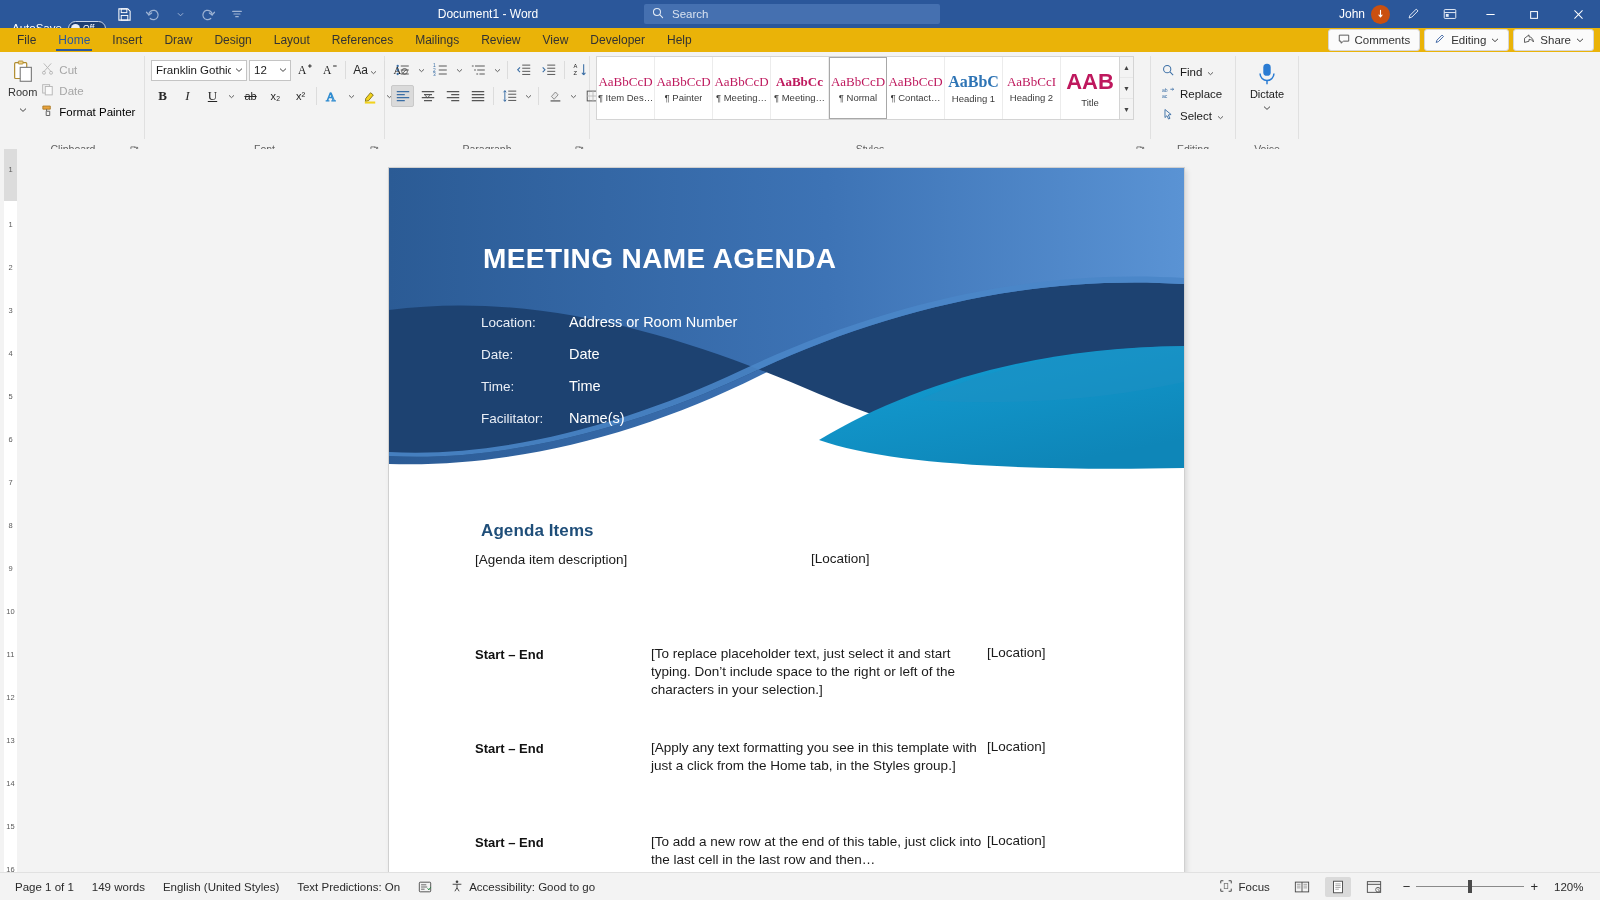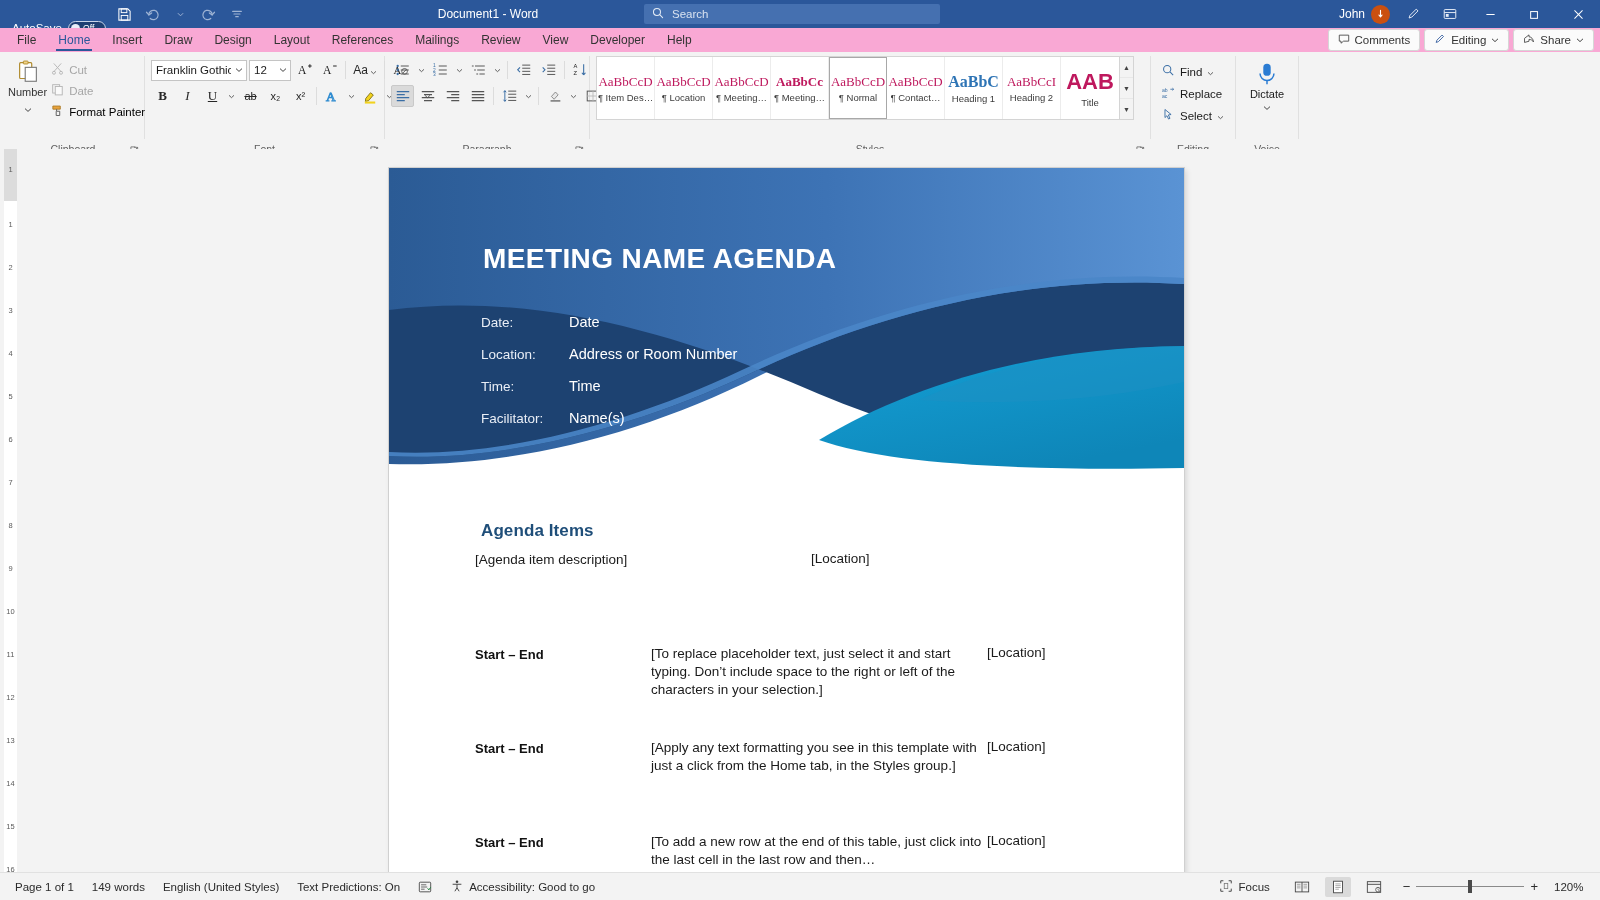--- a/index.html
+++ b/index.html
@@ -55,21 +55,21 @@
     display: flex; align-items: center; justify-content: center;
     font-size: 11px; color: #fff;
   }
   .tb-icon-btn {
     width: 36px; height: 28px; display: flex; align-items: center; justify-content: center;
   }
   .win-btn { width: 44px; height: 28px; display: flex; align-items: center; justify-content: center; }
 
   
   .ribbon-tabs {
-    height: 24px; background: #f9a8d4; display: flex; align-items: stretch;
+    height: 24px; background: #eab308; display: flex; align-items: stretch;
     position: relative; padding-left: 6px;
   }
   .rtab {
     padding: 0 11px; display: flex; align-items: center; font-size: 12px;
     color: #333333; position: relative; cursor: default; white-space: nowrap;
   }
   .rtab.active { color: #2b579a; font-weight: 400; }
   .rtab.active::after {
     content: ""; position: absolute; left: 9px; right: 9px; bottom: 1px;
     height: 2px; background: #2b579a;
@@ -441,21 +441,21 @@
 <div class="ribbon">
 
   <div class="rgroup" style="width:138px">
     <div class="rgroup-body">
       <div class="paste-big">
         <svg width="26" height="26" viewBox="0 0 28 28">
             <rect x="5" y="4" width="13" height="17" rx="1" fill="#fff" stroke="#b08b2e" stroke-width="1.3"></rect>
             <rect x="9" y="2.2" width="5" height="3.2" rx=".6" fill="#f2d48a" stroke="#b08b2e" stroke-width="1"></rect>
             <rect x="11" y="9" width="12" height="15" fill="#ffffff" stroke="#7a7a7a" stroke-width="1.2"></rect>
           </svg>
-        <span class="lbl">Number</span>
+        <span class="lbl">Room</span>
         <span>
           <svg width="8" height="6" viewBox="0 0 8 6">
               <path d="M1 1.6L4 4.4L7 1.6" fill="none" stroke="#444" stroke-width="1"></path>
             </svg>
         </span>
       </div>
       <div class="clip-small-list">
         <div class="clip-item disabled">
           <span>
             <svg width="13" height="13" viewBox="0 0 14 14">
@@ -751,21 +751,21 @@
 
   <div class="rgroup" style="width:556px">
     <div class="rgroup-body" style="padding-top:2px">
       <div class="styles-gallery">
         <div class="style-card">
           <div class="style-prev">AaBbCcD</div>
           <div class="style-name">¶ Item Des…</div>
         </div>
         <div class="style-card">
           <div class="style-prev">AaBbCcD</div>
-          <div class="style-name">¶ Location</div>
+          <div class="style-name">¶ Painter</div>
         </div>
         <div class="style-card">
           <div class="style-prev">AaBbCcD</div>
           <div class="style-name">¶ Meeting…</div>
         </div>
         <div class="style-card">
           <div class="style-prev" style="font-weight:bold">AaBbCc</div>
           <div class="style-name">¶ Meeting…</div>
         </div>
         <div class="style-card selected">
@@ -960,26 +960,26 @@
         <path d="M0 142 C 150 122, 300 170, 430 226 C 545 275, 670 296, 795 298 L795 116 C 640 106, 490 144, 360 206 C 240 262, 112 294, 0 288 Z" fill="#1d4271"></path>
         <path d="M795 176 C 660 176, 540 214, 452 270 C 540 298, 670 302, 795 300 Z" fill="#1486b4" opacity="0"></path>
         <path d="M430 300 C 500 250, 610 202, 795 196 L795 303 L430 303 Z" fill="#ffffff"></path>
         <path d="M795 178 C 648 179, 524 216, 430 272 C 500 297, 640 303, 795 300 Z" fill="url(#gCyan)"></path>
         <path d="M795 178 C 690 179, 600 200, 530 232 C 620 238, 714 232, 795 214 Z" fill="#1d8fc2" opacity=".55"></path>
         <path d="M0 288 C 112 294, 240 262, 360 206 C 490 144, 640 106, 795 116 L795 110 C 636 100, 484 140, 353 202 C 234 258, 110 290, 0 284 Z" fill="#4a86c8" opacity=".9"></path>
       </svg>
       <div class="hero-title">MEETING NAME AGENDA</div>
       <div class="hero-fields">
         <div class="hfield">
+          <span class="k">Location:</span>
+          <span class="v">Address or Room Number</span>
+        </div>
+        <div class="hfield">
           <span class="k">Date:</span>
           <span class="v">Date</span>
-        </div>
-        <div class="hfield">
-          <span class="k">Location:</span>
-          <span class="v">Address or Room Number</span>
         </div>
         <div class="hfield">
           <span class="k">Time:</span>
           <span class="v">Time</span>
         </div>
         <div class="hfield">
           <span class="k">Facilitator:</span>
           <span class="v">Name(s)</span>
         </div>
       </div>

